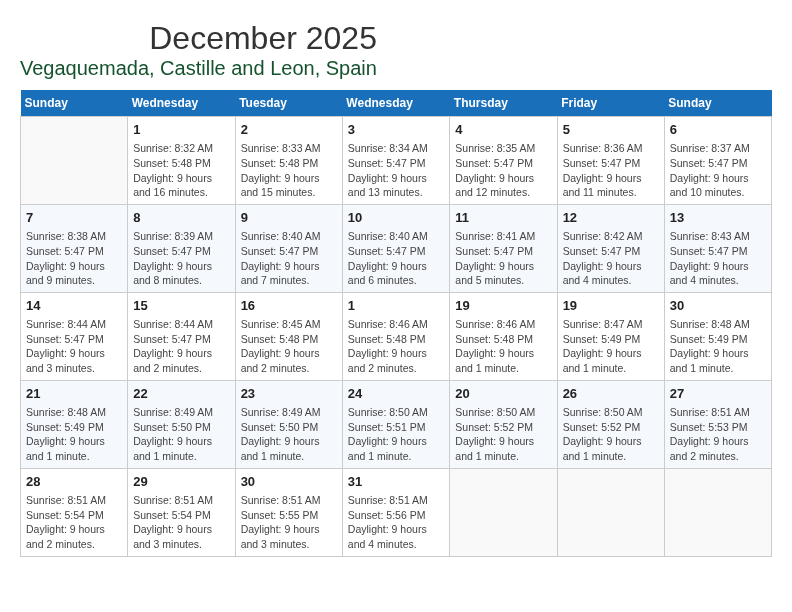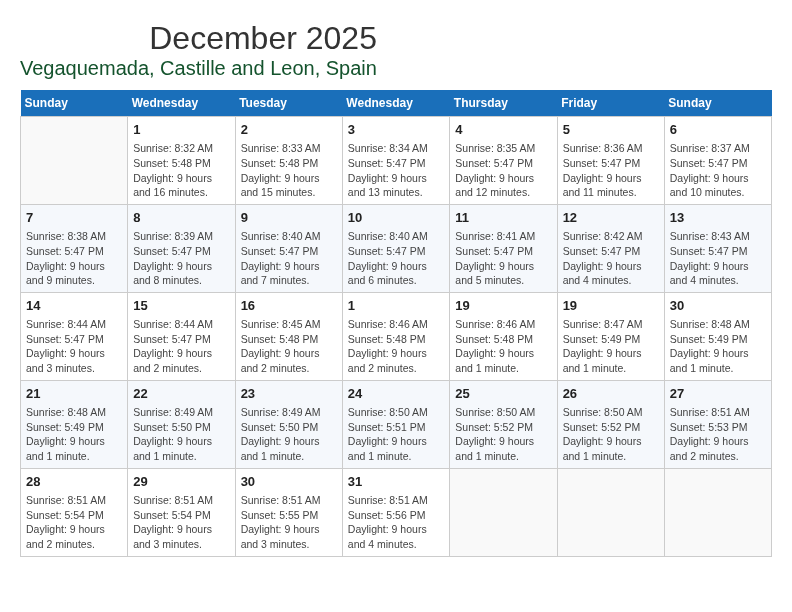--- a/index.html
+++ b/index.html
@@ -216,21 +216,21 @@
         </td>
         <td>
           <span class="day-num">23</span>
           <div class="day-info">Sunrise: 8:49 AM<br>Sunset: 5:50 PM<br>Daylight: 9 hours<br>and 1 minute.</div>
         </td>
         <td>
           <span class="day-num">24</span>
           <div class="day-info">Sunrise: 8:50 AM<br>Sunset: 5:51 PM<br>Daylight: 9 hours<br>and 1 minute.</div>
         </td>
         <td>
-          <span class="day-num">25</span>
+          <span class="day-num">20</span>
           <div class="day-info">Sunrise: 8:50 AM<br>Sunset: 5:52 PM<br>Daylight: 9 hours<br>and 1 minute.</div>
         </td>
         <td>
           <span class="day-num">26</span>
           <div class="day-info">Sunrise: 8:50 AM<br>Sunset: 5:52 PM<br>Daylight: 9 hours<br>and 1 minute.</div>
         </td>
         <td>
           <span class="day-num">27</span>
           <div class="day-info">Sunrise: 8:51 AM<br>Sunset: 5:53 PM<br>Daylight: 9 hours<br>and 2 minutes.</div>
         </td>

